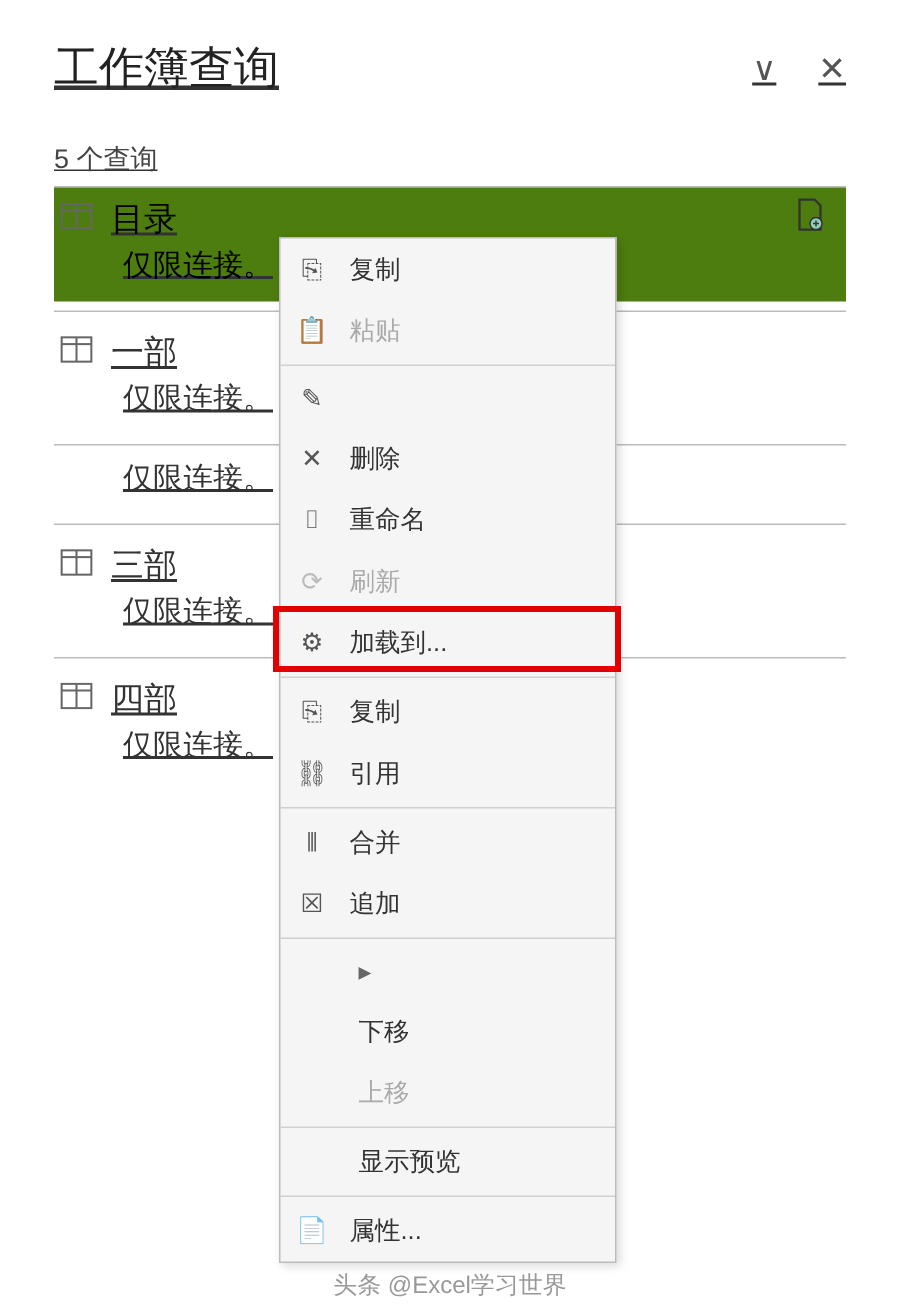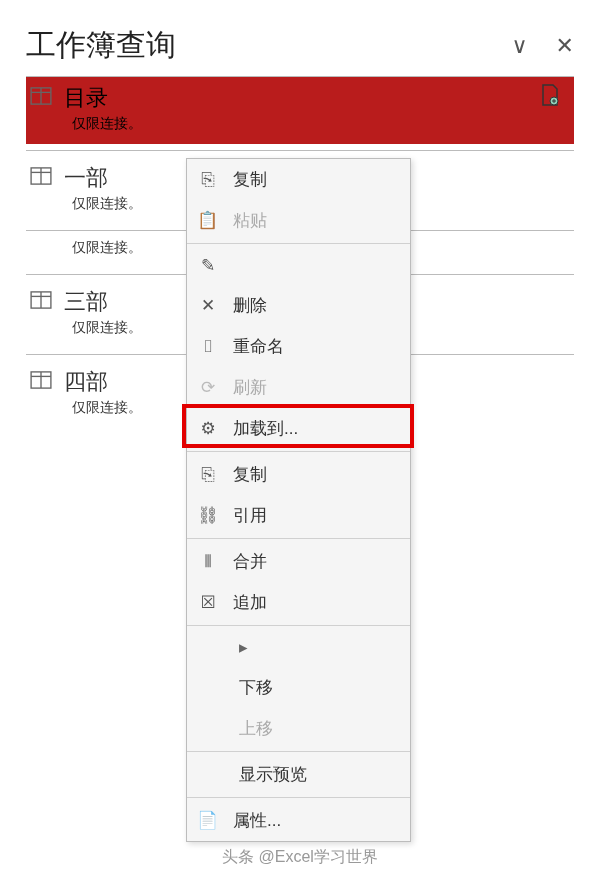--- a/index.html
+++ b/index.html
@@ -5,21 +5,21 @@
     * { box-sizing: border-box; margin: 0; padding: 0; }
     body {
       width: 600px;
       height: 874px;
       font-family: "Microsoft YaHei", "Segoe UI", sans-serif;
       background: #fff;
       color: #333;
       position: relative;
       overflow: hidden;
     }
-    .panel { padding: 0 26px; }
+    .panel { padding: 0 36px; text-decoration: underline; }
     .title-row {
       display: flex;
       align-items: center;
       padding: 25px 0 10px 0;
     }
     .title {
       flex: 1;
       font-size: 30px;
       font-weight: 400;
       color: #222;
@@ -28,26 +28,26 @@
     .query-count { font-size: 18px; color: #444; margin: 18px 0 6px 0; }
     .query-list { border-top: 1px solid #bbb; }
     .query-name-row {
       display: flex;
       align-items: center;
       gap: 12px;
       padding: 6px 4px 0 4px;
       font-size: 22px;
     }
     .query-conn {
-      font-size: 14px;
+      font-size: 20px;
       color: #333;
       padding: 2px 0 10px 46px;
     }
     .query-item { border-bottom: 1px solid transparent; }
-    .query-item.selected { background: #b91c1c; }
+    .query-item.selected { background: #4d7c0f; }
     .query-item.selected .query-name-row,
     .query-item.selected .query-conn { color: #000; }
     .extra-icon { margin-left: auto; padding-right: 10px; color: #222; }
     .table-ic { display:inline-block; width:22px; height:18px; }
     .divider { height:1px; background:#bbb; margin: 6px 0 6px 0; }
 
     
     .ctx {
       position: absolute;
       left: 186px;
@@ -95,20 +95,21 @@
 <body>
 
 <div class="panel">
   <div class="title-row">
     <div class="title">工作簿查询</div>
     <div class="title-icons">
       <span style="font-size:22px;">∨</span>
       <span style="font-size:22px;">✕</span>
     </div>
   </div>
+  <div class="query-count">5 个查询</div>
   <div class="query-list" id="query-list">
       <div class="query-item selected">
         <div class="query-name-row">
           <span><svg class="table-ic" viewBox="0 0 24 20">
               <rect x="1" y="1" width="22" height="18" fill="none" stroke="#666" stroke-width="1.5"></rect>
               <line x1="1" y1="6" x2="23" y2="6" stroke="#666" stroke-width="1.5"></line>
               <line x1="12" y1="1" x2="12" y2="19" stroke="#666" stroke-width="1.5"></line>
             </svg></span>
           <span>目录</span>
           <span class="extra-icon"><svg width="20" height="24" viewBox="0 0 20 24">

